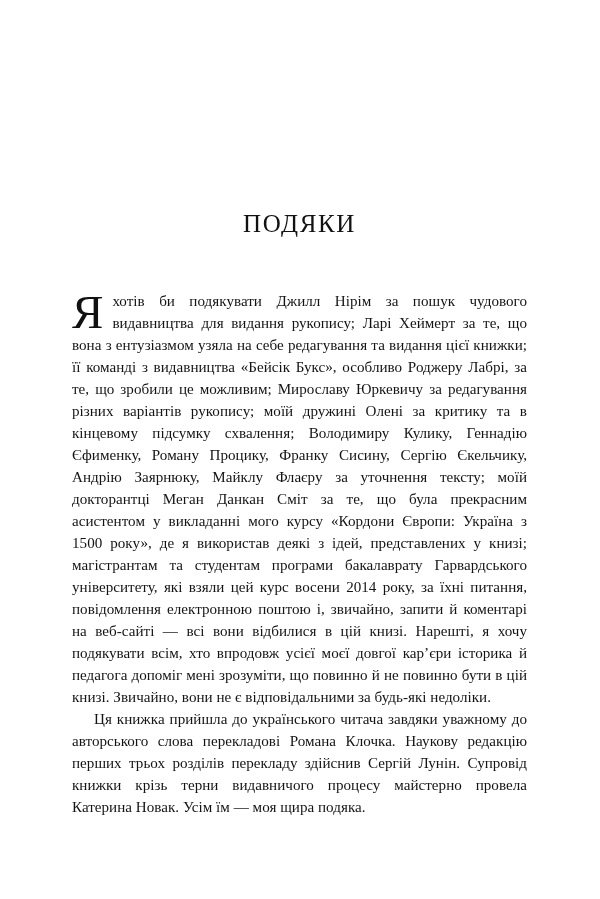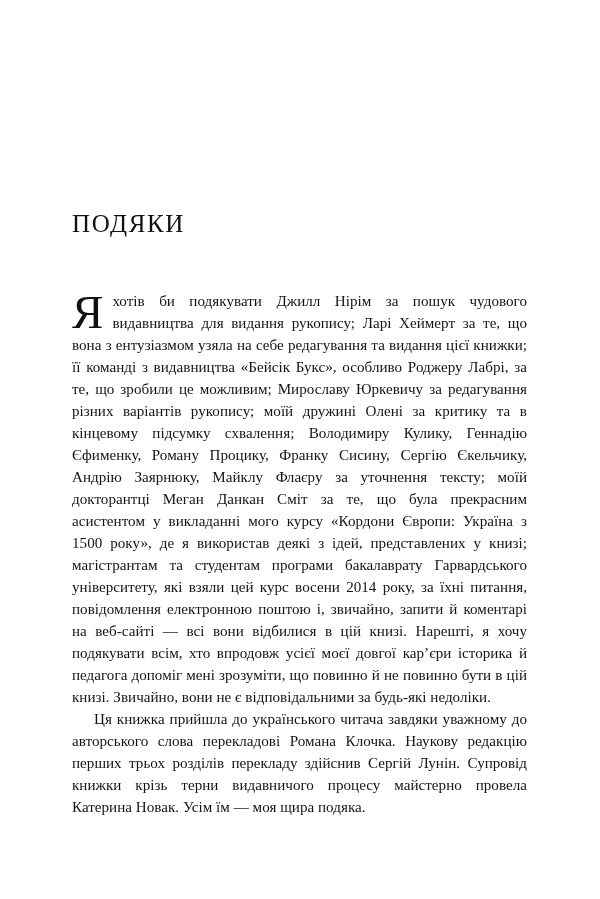--- a/index.html
+++ b/index.html
@@ -24,21 +24,21 @@
     background: #ffffff;
     box-sizing: border-box;
   }
 
   
   .chapter-title {
     position: absolute;
     left: 72px;
     top: 209px;
     width: 455px;
-    text-align: left;
+    text-align: center;
     font-size: 25px;
     line-height: 30px;
     font-weight: 400;
     letter-spacing: 1.6px;
     color: #111111;
     margin: 0;
     white-space: nowrap;
   }
 
   

